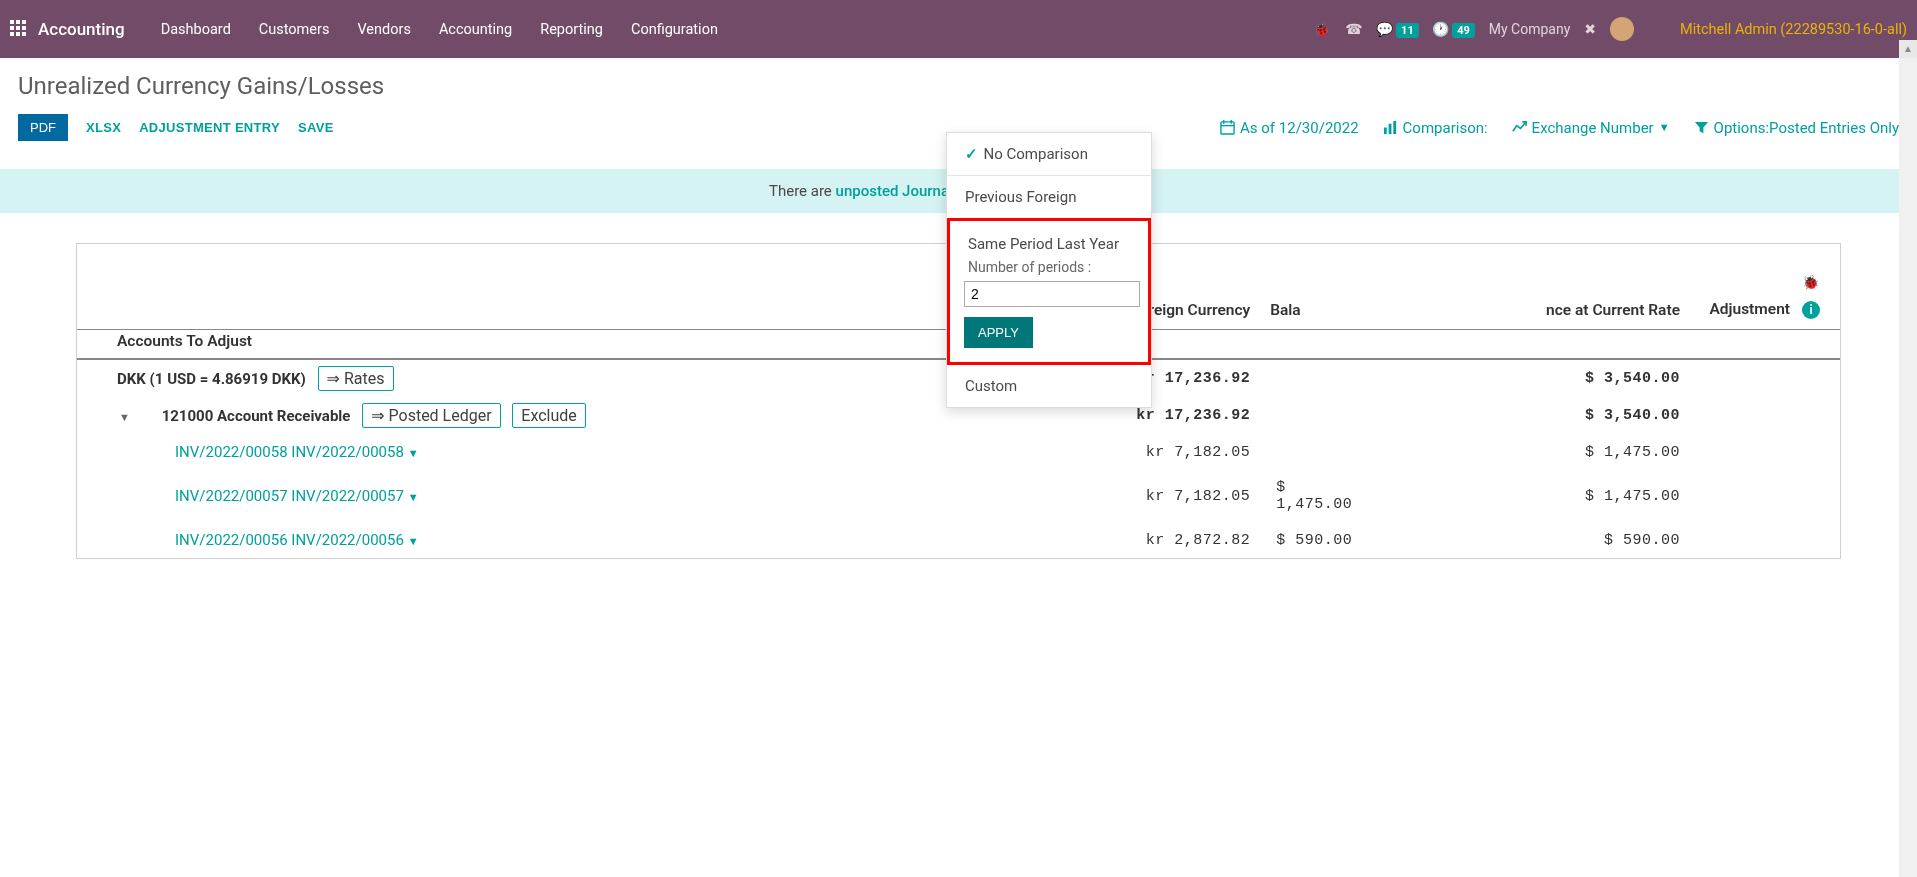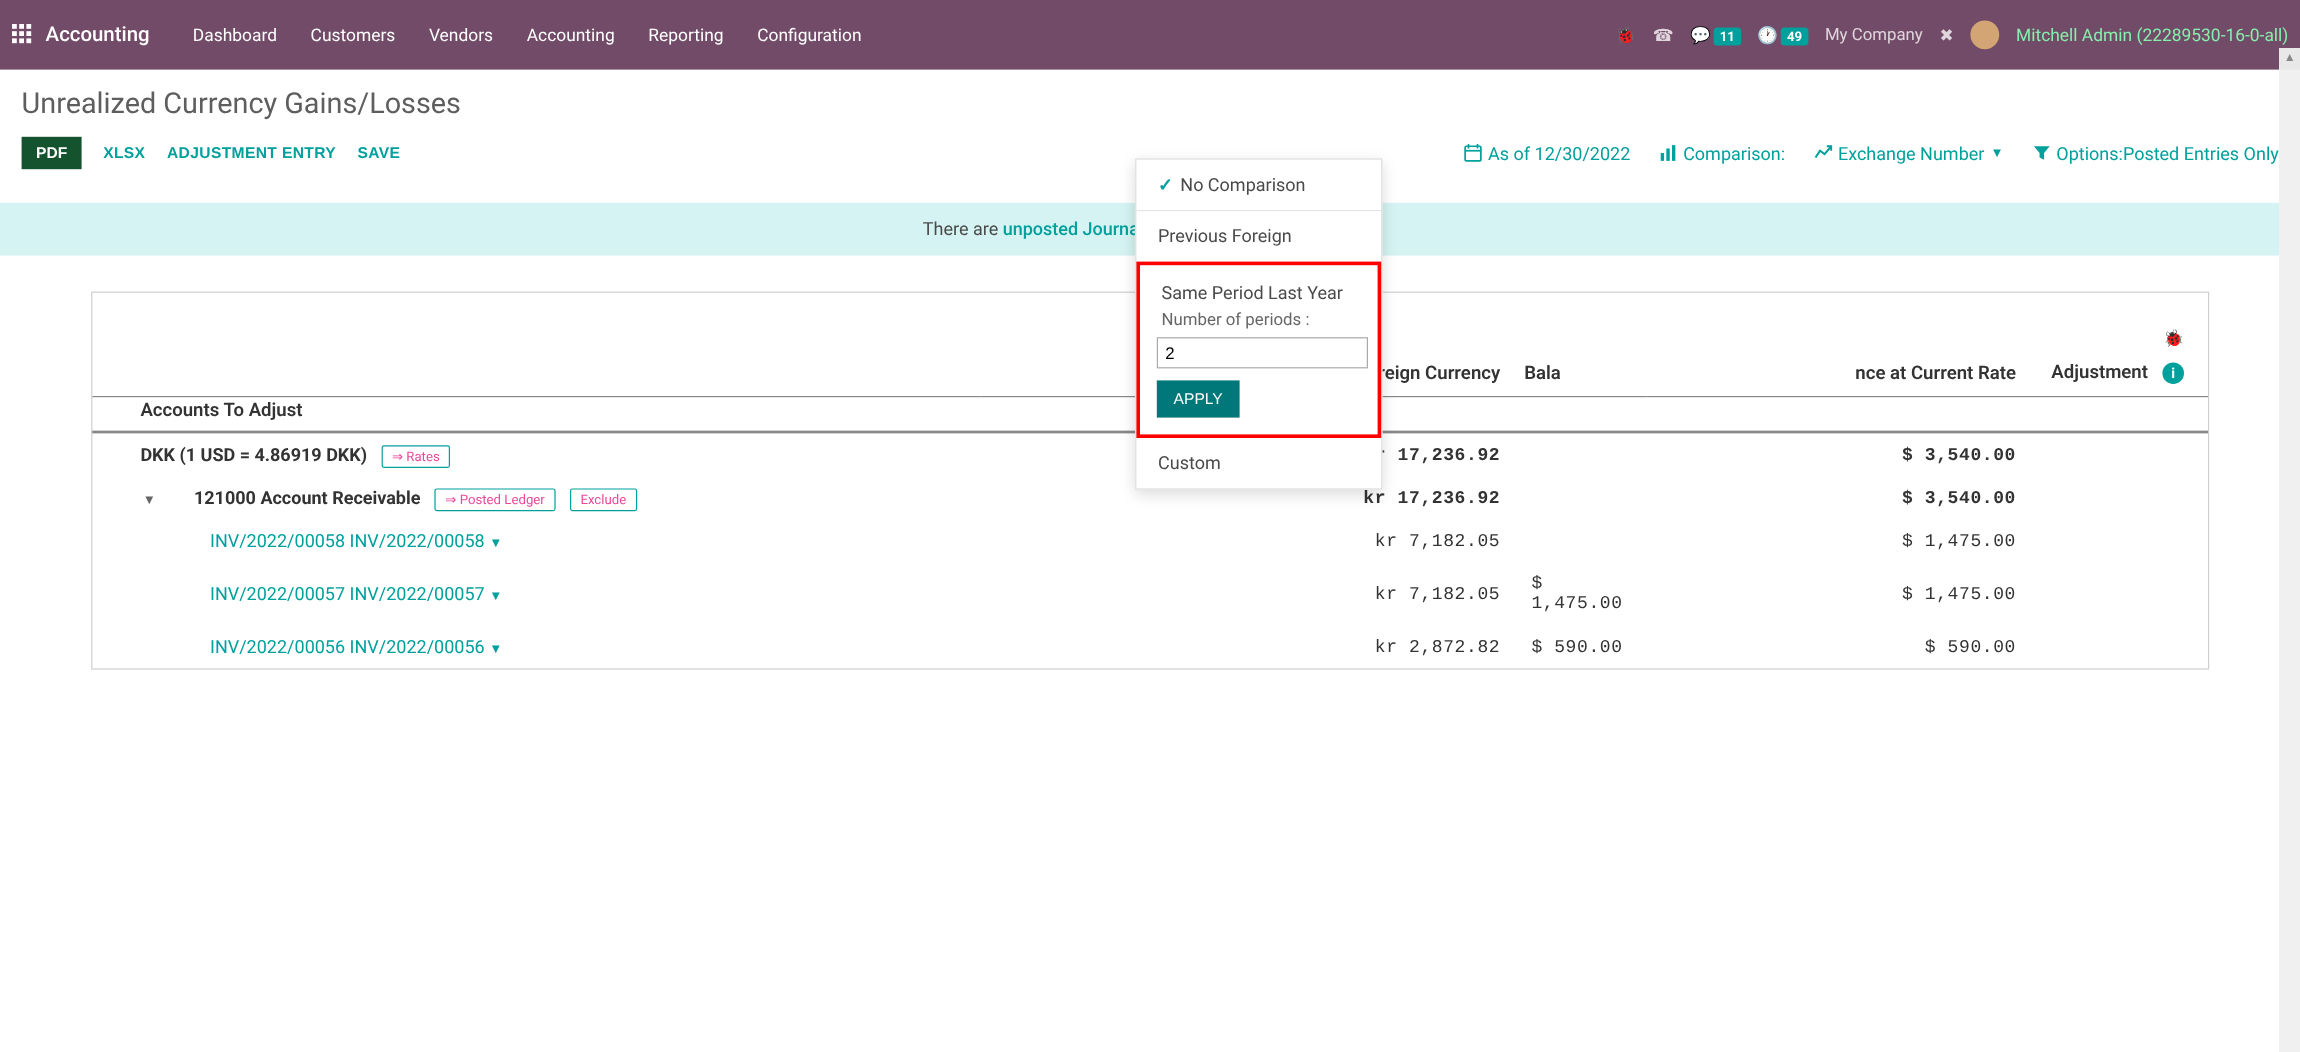--- a/index.html
+++ b/index.html
@@ -10,26 +10,26 @@
 .apps-grid { display: grid; grid-template-columns: repeat(3, 4px); grid-template-rows: repeat(3, 4px); gap: 2px; }
 .apps-grid span { background: #fff; }
 .brand { font-size: 17px; font-weight: 500; margin-right: 22px; }
 .nav-links { display: flex; gap: 0; }
 .nav-links a { color: #fff; text-decoration: none; padding: 10px 14px; font-size: 14.5px; }
 .spacer { flex: 1; }
 .nav-right { display: flex; align-items: center; gap: 14px; }
 .nav-icon { color: #e0d5dc; cursor: pointer; position: relative; }
 .badge { background: #00a09d; color: #fff; font-size: 11px; padding: 1px 5px; border-radius: 3px; margin-left: 2px; font-weight: bold; }
 .avatar { width: 24px; height: 24px; border-radius: 50%; background: #d4a574; display: inline-block; }
-.user-name { color: #86efac; font-size: 14.5px; }
+.user-name { color: #eab308; font-size: 14.5px; margin-left: 32px; }
 
 .page-header { padding: 14px 18px 28px; }
 .page-title { font-size: 24px; font-weight: 400; color: #5f5e5e; margin-bottom: 14px; }
 .toolbar { display: flex; align-items: center; gap: 18px; }
-.btn-primary { background: #14532d; color: #fff; border: none; padding: 6px 12px; font-weight: 700; cursor: pointer; font-size: 13px; }
+.btn-primary { background: #0369a1; color: #fff; border: none; padding: 6px 12px; font-weight: 400; cursor: pointer; font-size: 13px; }
 .btn-link { color: #00a09d; background: none; border: none; font-weight: 600; cursor: pointer; font-size: 13px; letter-spacing: 0.3px; }
 .toolbar-right { margin-left: auto; display: flex; align-items: center; gap: 24px; }
 .filter-item { color: #00a09d; cursor: pointer; font-size: 15px; display: flex; align-items: center; gap: 5px; position: relative; }
 .filter-icon { width: 15px; height: 15px; }
 .caret { font-size: 11px; }
 
 .warning-bar { background: #d4f3f2; padding: 13px; text-align: center; color: #4a4a4a; font-size: 15px; position: relative; }
 .warning-bar a { color: #00a09d; text-decoration: none; font-weight: 500; }
 
 .dropdown { position: absolute; top: 132px; left: 946px; width: 206px; background: #fff; border: 1px solid #ddd; box-shadow: 0 4px 12px rgba(0,0,0,0.15); z-index: 100; }
@@ -51,21 +51,21 @@
 .info-btn { background: #00a09d; color: #fff; border-radius: 50%; width: 18px; height: 18px; display: inline-block; text-align: center; font-size: 12px; line-height: 18px; font-weight: bold; margin-left: 12px; cursor: pointer; }
 .report td { padding: 9px 20px 9px 6px; font-size: 15px; vertical-align: middle; }
 .currency-row { font-weight: 700; }
 .currency-row td:first-child { padding-left: 40px; }
 .account-row td:first-child { padding-left: 70px; font-weight: 700; }
 .inv-row td:first-child { padding-left: 98px; }
 .inv-link { color: #00a09d; text-decoration: none; }
 .expand-caret { position: absolute; left: 108px; color: #666; font-size: 11px; }
 .num { text-align: right; font-family: "Courier New", monospace; font-size: 15px; letter-spacing: 0.5px; }
 .bold-num { font-weight: 700; }
-.pill { border: 1px solid #00a09d; color: #ec4899; padding: 2px 8px; font-size: 11px; border-radius: 2px; cursor: pointer; margin-left: 8px; font-weight: 400; }
+.pill { border: 1px solid #00a09d; color: #404040; padding: 2px 8px; font-size: 16px; border-radius: 2px; cursor: pointer; margin-left: 8px; font-weight: 400; }
 .scrollbar-area { position: fixed; right: 0; top: 40px; bottom: 0; width: 18px; background: #f0f0f0; }
 .scroll-up { height: 18px; background: #e8e8e8; text-align: center; color: #888; font-size: 10px; line-height: 18px; }
 </style>
 </head>
 <body>
 
 <div class="top-nav">
   <div class="apps-icon">
     <div class="apps-grid">
         <span></span>

